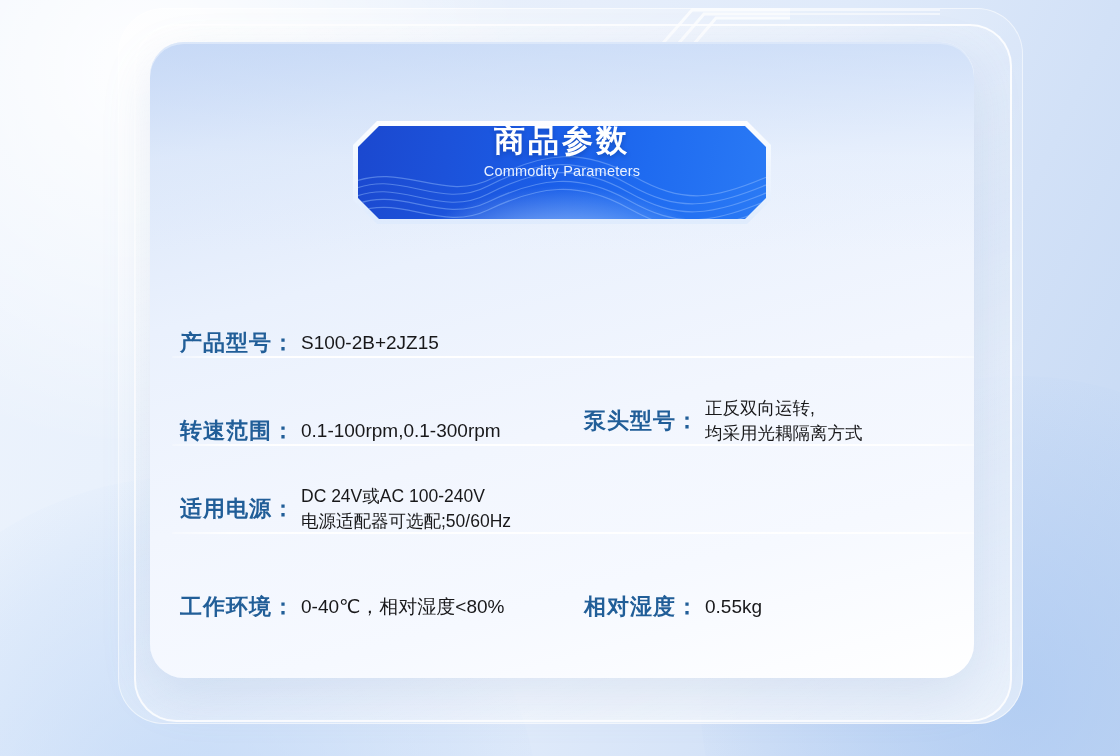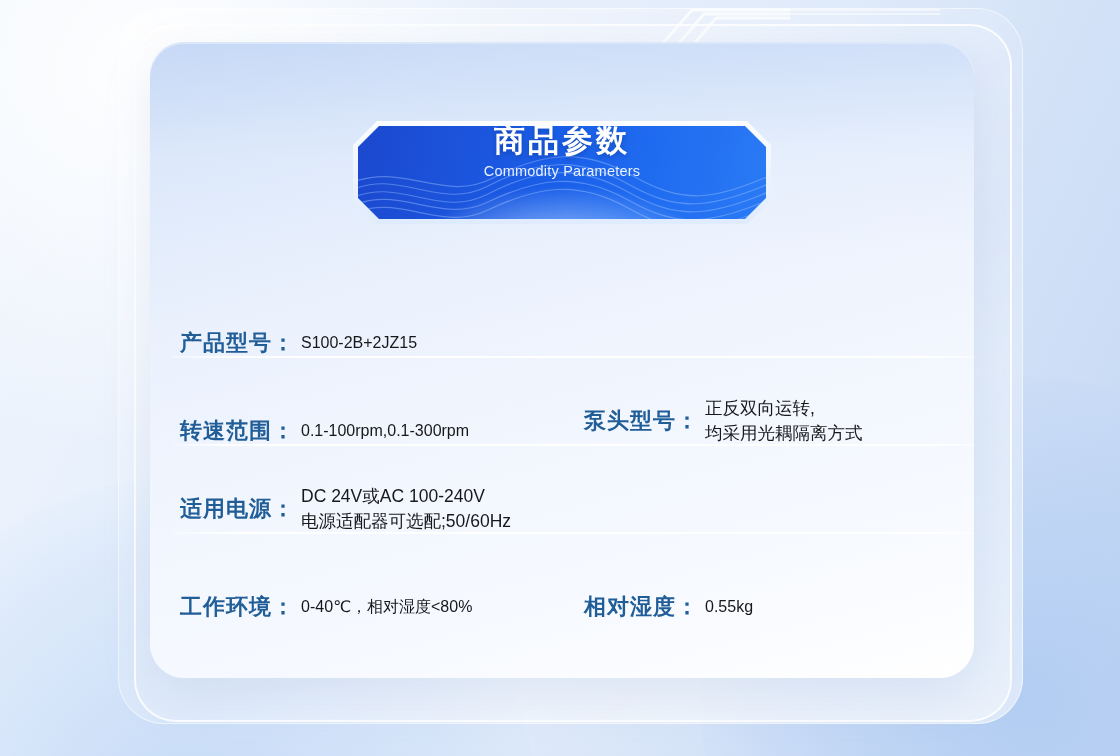--- a/index.html
+++ b/index.html
@@ -211,21 +211,21 @@
     letter-spacing: 1px;
     white-space: nowrap;
     flex: 0 0 auto;
   }
   .spec-label .colon {
     font-weight: bold;
     letter-spacing: 0;
   }
   .spec-value {
     color: #18181a;
-    font-size: 16px;
+    font-size: 19px;
     font-weight: normal;
     line-height: 1.42;
     margin-left: 7px;
     white-space: pre-line;
   }
   .spec-value.small { font-size: 17.5px; }
 </style>
 </head>
 <body>
 

